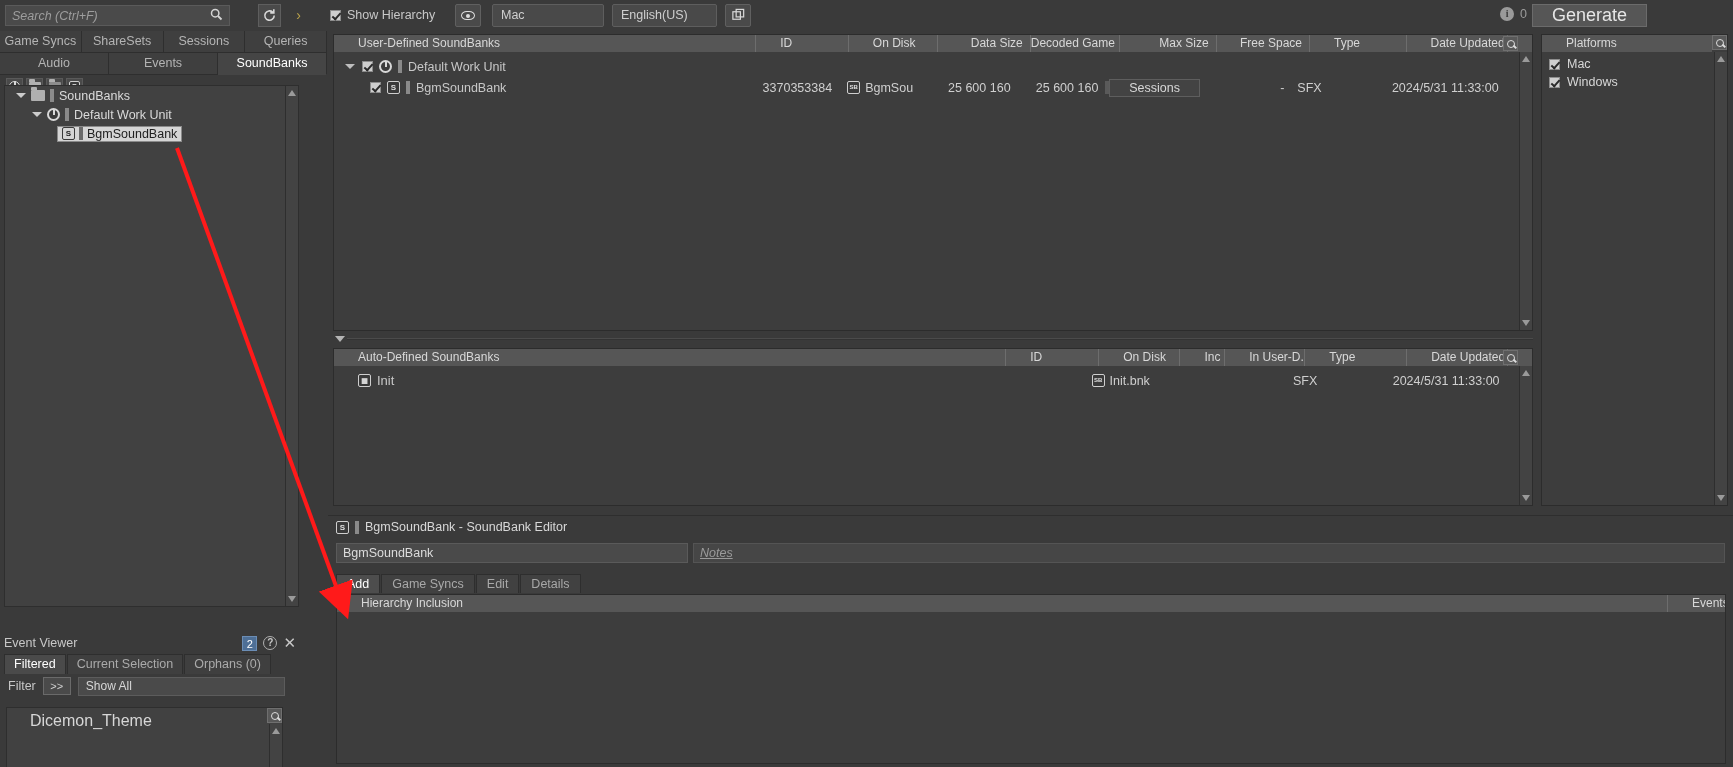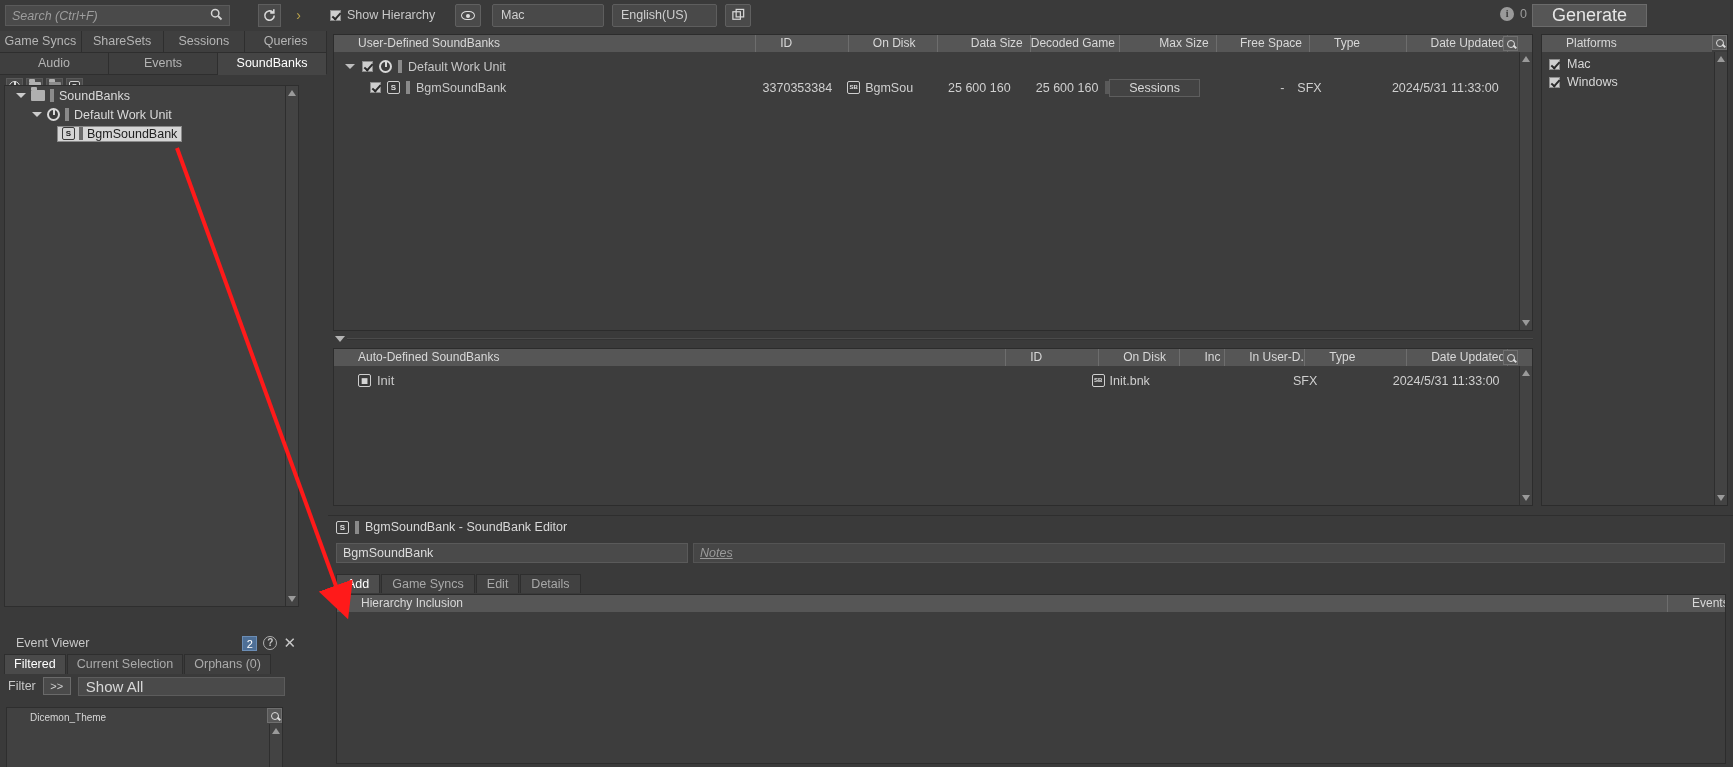--- a/index.html
+++ b/index.html
@@ -158,32 +158,32 @@
   .tnode { display: flex; align-items: center; height: 19px; gap: 5px; font-size: 12.5px; color: #dadada; }
   .tarrow { width: 11px; height: 11px; flex: none; position: relative; }
   .tarrow::after {
     content: ""; position: absolute; left: 1px; top: 3px;
     border-left: 5px solid transparent; border-right: 5px solid transparent;
     border-top: 5px solid #cccccc;
   }
   .selbox { background: #d5d5d5; color: #202020; padding: 0 4px; border: 1px solid #8a8a8a; display:flex; align-items:center; gap:4px; }
 
   #evtviewer { position: absolute; left: 0; top: 601px; width: 300px; height: 166px; background: #3a3a3a; }
-  #evtheader { display: flex; align-items: center; height: 22px; padding: 0 4px; gap: 6px; margin-left: 12px; }
+  #evtheader { display: flex; align-items: center; height: 22px; padding: 0 4px; gap: 6px; }
   #evtbadge { width: 15px; height: 15px; background: #4e6f96; color: #fff; font-size: 11px; text-align: center; line-height: 15px; border:1px solid #6b8db5; }
   .helpq { width: 14px; height: 14px; border-radius: 50%; border: 1.5px solid #b0b0b0; color:#c8c8c8; font-size:10px; text-align:center; line-height:11px; font-weight:bold;}
   .xclose { color: #c8c8c8; font-size: 15px; line-height: 12px; }
   #evttabs { display: flex; height: 20px; padding-left: 4px; gap: 1px; }
   .etab { padding: 0 9px; line-height: 19px; font-size: 12.5px; color: #aaaaaa; background: #3f3f3f; border: 1px solid #2e2e2e; border-bottom:none;}
   .etab.active { background: #4a4a4a; color: #ffffff; }
   #filterrow { display: flex; align-items: center; gap: 7px; height: 24px; padding-left: 8px; }
   #filterbtn { width: 28px; height: 18px; background: #4a4a4a; border: 1px solid #6a6a6a; color:#d0d0d0; font-size:11px; text-align:center; line-height:16px;}
-  #filterinput { width: 207px; height: 19px; background: #4a4a4a; border: 1px solid #5c5c5c; color:#d7d7d7; font-size:15px; line-height:17px; padding-left:7px;}
+  #filterinput { width: 207px; height: 19px; background: #4a4a4a; border: 1px solid #5c5c5c; color:#d7d7d7; font-size:12px; line-height:17px; padding-left:7px;}
   #evtlist { position: absolute; left: 6px; top: 75px; width: 277px; height: 91px; background: #414141; border: 1px solid #2e2e2e; }
-  #evtlist .item { padding: 4px 0 0 23px; font-size: 10px; color: #d7d7d7; }
+  #evtlist .item { padding: 4px 0 0 23px; font-size: 16px; color: #d7d7d7; }
 
   
   #main { position: absolute; left: 328px; top: 31px; width: 1405px; height: 736px; background: #3a3a3a; }
 
   #udsb { position: absolute; left: 5px; top: 3px; width: 1200px; height: 297px; border: 1px solid #2c2c2c; background: #3d3d3d; }
   #udsb-hdr { display: flex; height: 17px; }
   .udrow { display: flex; align-items: center; height: 21px; }
 
   #collapsebar { position: absolute; left: 5px; top: 303px; width: 1200px; height: 11px; }
   #collapsebar .tri { position: absolute; left: 2px; top: 2px; width:0;height:0;

